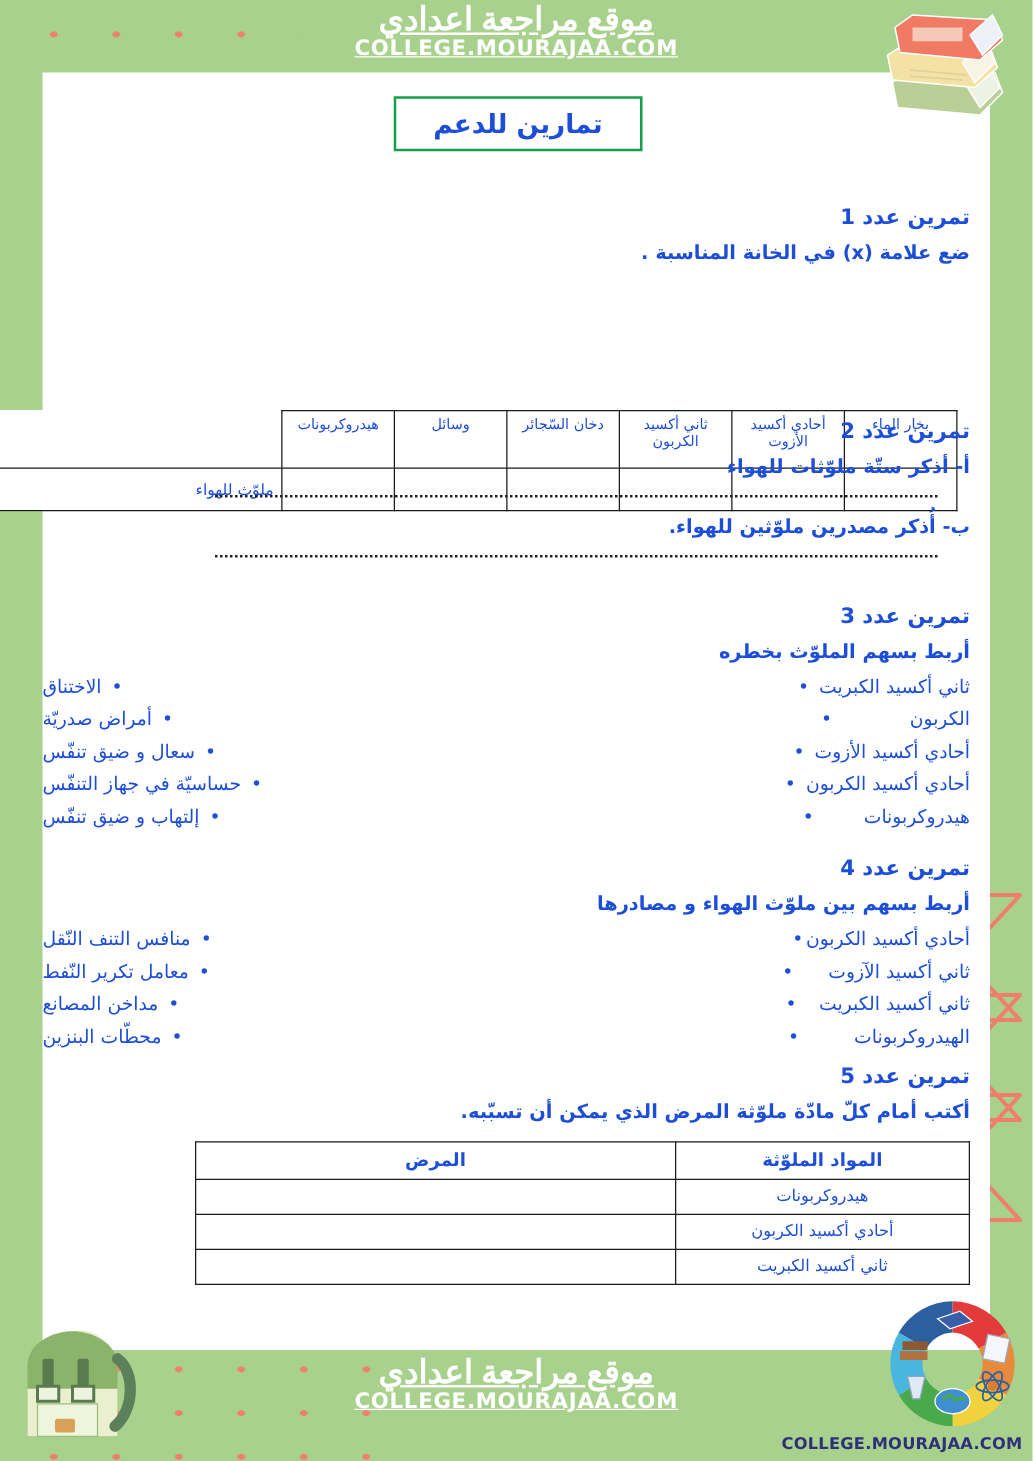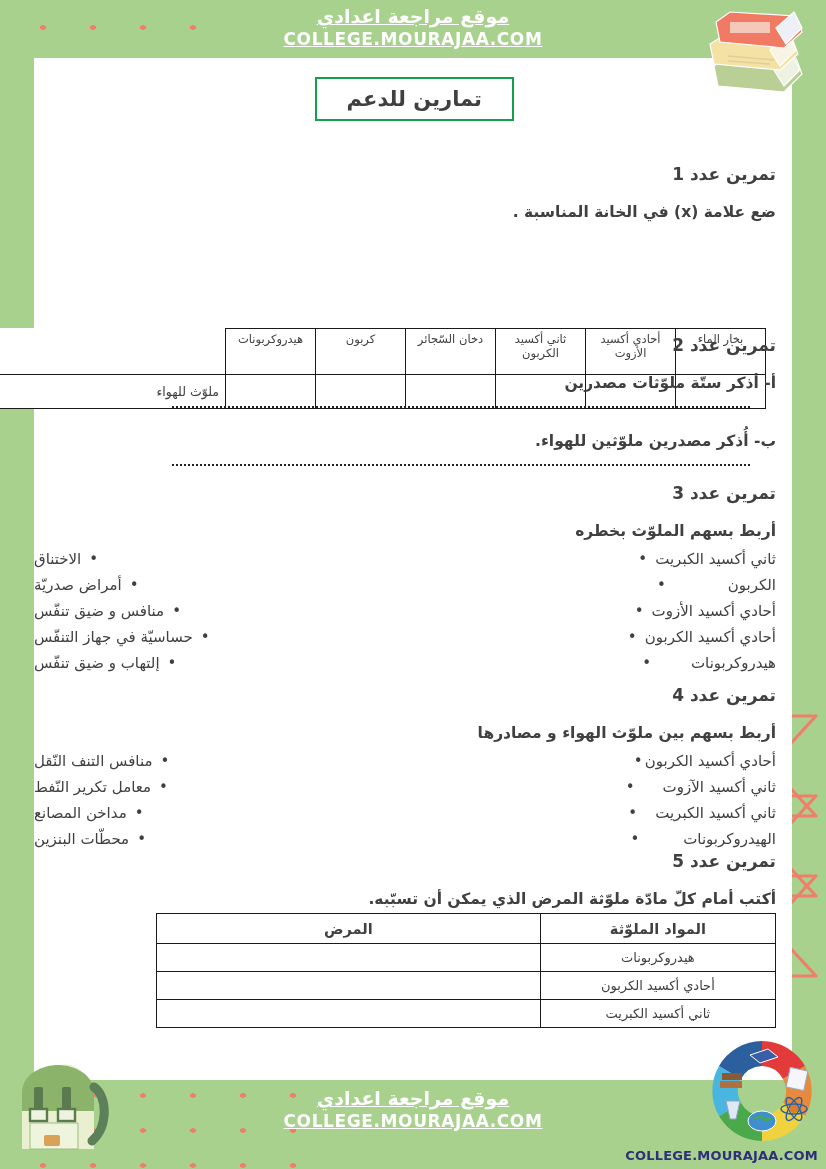--- a/index.html
+++ b/index.html
@@ -33,22 +33,22 @@
   }
 
   
   .banner {
     position: absolute; z-index: 6; left: 34px; width: 758px;
     text-align: center; color: #ffffff;
   }
   .banner-top { top: 4px; height: 52px; }
   .banner-bot { top: 1086px; height: 58px; }
   .banner .ar {
-    font-size: 19px; font-weight: bold; text-decoration: underline;
-    letter-spacing: .3px; direction: rtl; line-height: 24px;
+    font-size: 26px; font-weight: bold; text-decoration: underline;
+    letter-spacing: .3px; direction: rtl; line-height: 24px; font-family: Liberation Serif, serif;
   }
   .banner .url {
     font-size: 17px; font-weight: bold; text-decoration: underline;
     letter-spacing: .6px; direction: ltr; line-height: 22px;
   }
 
   .watermark {
     position: absolute; right: 8px; bottom: 6px; z-index: 9;
     font-size: 13px; font-weight: bold; color: #2f2f7a;
     letter-spacing: .2px; direction: ltr;
@@ -56,32 +56,32 @@
 
   
   .g-books { position: absolute; right: 10px; top: 8px; z-index: 7; }
   .g-bag   { position: absolute; left: 8px; bottom: 8px; z-index: 7; }
   .g-circle{ position: absolute; right: 8px; bottom: 18px; z-index: 7; }
 
   
   .content {
     position: absolute; left: 34px; top: 58px;
     width: 742px; height: 1022px; z-index: 5;
-    direction: rtl; color: #404040;
+    direction: rtl; color: #1d4ed8;
   }
 
   .title-box {
     position: absolute; right: 262px; top: 19px;
     border: 2.5px solid #13a04a; padding: 8px 30px; background: #fff;
   }
   .title-box span { font-size: 21px; font-weight: bold; }
 
   .ex { position: absolute; right: 0; }
   .ex-head { font-size: 17px; font-weight: bold; padding-left: 14px; }
-  .ex-sub  { font-size: 15.5px; font-weight: bold; padding-left: 14px; margin-top: 19px; }
+  .ex-sub  { font-size: 15.5px; font-weight: bold; padding-left: 14px; margin-top: 9px; }
 
   
   table.t { border-collapse: collapse; font-size: 11.5px; background: #fff; }
   table.t td, table.t th { border: 1px solid #1a1a1a; font-weight: normal; }
 
   #tbl1 { position: absolute; right: 10px; top: 164px; width: 770px; }
   #tbl1 th { height: 46px; padding: 3px 2px; vertical-align: top; text-align: center; line-height: 14px; }
   #tbl1 td { height: 34px; padding-left: 44px; }
   #tbl1 .lbl { border: none; text-align: right; padding-right: 6px; font-size: 12.5px;
                border-top: 1px solid #1a1a1a; border-bottom: 1px solid #1a1a1a; }
@@ -204,44 +204,44 @@
     <div class="ex-head">تمرين عدد 1</div>
     <div class="ex-sub">ضع علامة (x) في الخانة المناسبة .</div>
 
     <table class="t" id="tbl1">
       <thead>
         <tr>
           <th style="width:90px">بخار الماء</th>
           <th style="width:90px">أحادي أكسيد الأزوت</th>
           <th style="width:90px">ثاني أكسيد الكربون</th>
           <th style="width:90px">دخان السّجائر</th>
-          <th style="width:90px">كربون</th>
+          <th style="width:90px">وسائل</th>
           <th style="width:90px">هيدروكربونات</th>
           <th style="border:none;"></th>
         </tr>
       </thead>
       <tbody>
         <tr>
           <td></td>
           <td></td>
           <td></td>
           <td></td>
           <td></td>
           <td></td>
           <td class="lbl">ملوّث للهواء</td>
         </tr>
       </tbody>
     </table>
   </div>
 
   <div class="ex" style="top:277px; width:100%;">
     <div class="ex-head">تمرين عدد 2</div>
-    <div class="ex-sub">أ- أذكر ستّة ملوّثات مصدرين</div>
+    <div class="ex-sub">أ- أذكر ستّة ملوّثات للهواء</div>
     <div class="dotline" style="margin-right:26px;"></div>
-    <div class="ex-sub" style="margin-top:24px;text-align:right;">ب- أُذكر مصدرين ملوّثين للهواء.</div>
+    <div class="ex-sub" style="margin-top:14px;text-align:right;">ب- أُذكر مصدرين ملوّثين للهواء.</div>
     <div class="dotline" style="margin-right:26px;"></div>
   </div>
 
   <div class="ex" style="top:425px; width:100%;">
     <div class="ex-head">تمرين عدد 3</div>
     <div class="ex-sub">أربط بسهم الملوّث بخطره</div>
 
     <div class="match" style="position:relative;">
       <div class="m-row">
         <div class="m-right">
@@ -263,21 +263,21 @@
           <span class="txt">أمراض صدريّة</span>
         </div>
       </div>
       <div class="m-row">
         <div class="m-right">
           <span class="txt">أحادي أكسيد الأزوت</span>
           <span class="dot">•</span>
         </div>
         <div class="m-left">
           <span class="dot">•</span>
-          <span class="txt">منافس و ضيق تنفّس</span>
+          <span class="txt">سعال و ضيق تنفّس</span>
         </div>
       </div>
       <div class="m-row">
         <div class="m-right">
           <span class="txt">أحادي أكسيد الكربون</span>
           <span class="dot">•</span>
         </div>
         <div class="m-left">
           <span class="dot">•</span>
           <span class="txt">حساسيّة في جهاز التنفّس</span>

